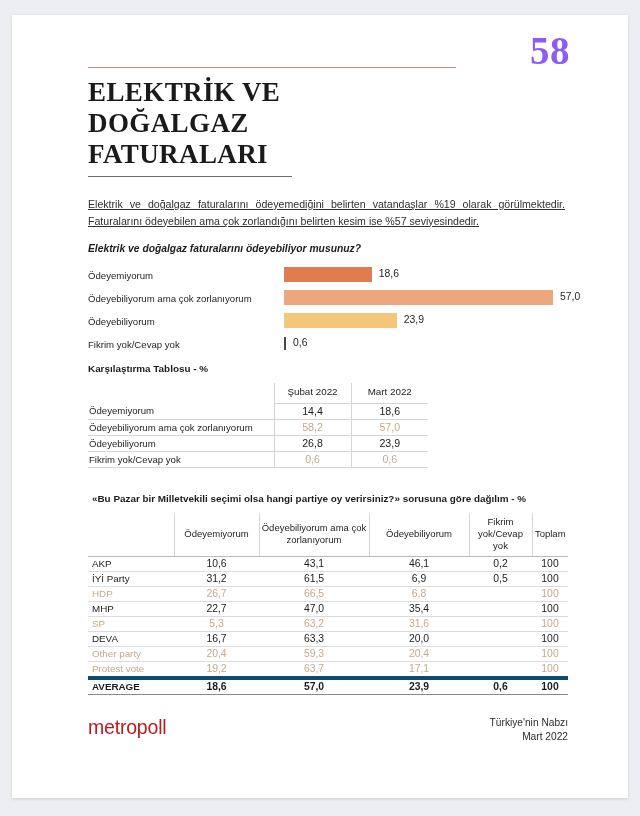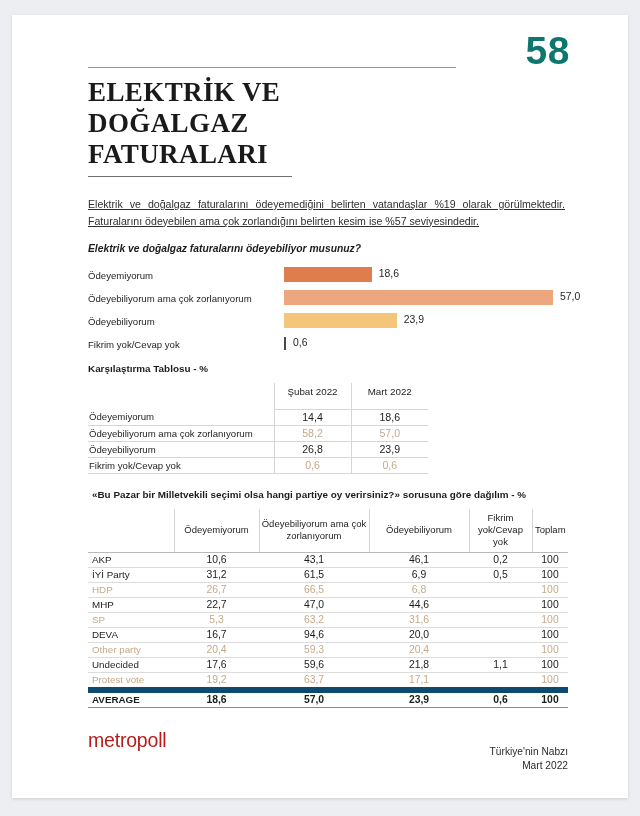--- a/index.html
+++ b/index.html
@@ -38,25 +38,25 @@
     left: 0;
     top: 52px;
     width: 368px;
     height: 1px;
     background: #a98f7c;
   }
   .pageno {
     position: absolute;
     right: -2px;
     top: 16px;
-    font-family: Liberation Sans, sans-serif;
+    font-family: Liberation Serif, serif;
     font-weight: 700;
     font-size: 39px;
     line-height: 39px;
-    color: #0f766e;
+    color: #8b5cf6;
     letter-spacing: 0.5px;
   }
   h1.title {
     margin: 0;
     padding: 0;
     font-family: "Liberation Serif", serif;
     font-weight: 700;
     font-size: 27px;
     line-height: 31px;
     letter-spacing: 0.4px;
@@ -160,21 +160,21 @@
     padding: 1px 0 2px 0;
     border-bottom: 1px solid #d6d6d6;
   }
   .cmp thead th {
     text-align: center;
     font-weight: normal;
     color: #242424;
     font-size: 9.8px;
     border-left: 1px solid #d6d6d6;
     padding-top: 3px;
-    padding-bottom: 12px;
+    padding-bottom: 6px;
   }
   .cmp thead th.blank { border-left: none; border-bottom: none; }
   .cmp tbody td.lbl {
     text-align: left;
     font-size: 9.6px;
     color: #242424;
     padding-left: 1px;
   }
   .cmp tbody td.v {
     text-align: center;
@@ -217,21 +217,21 @@
     font-size: 10.4px;
     text-align: center;
   }
   .party tbody td.pl {
     text-align: left;
     padding-left: 4px;
     font-size: 9.8px;
   }
   .party tbody tr.avg td {
     font-weight: bold;
-    border-top: 6px solid #0c4a6e;
+    border-top: 4px solid #0c4a6e;
     border-bottom: 1px solid #8a8a8a;
   }
   .party tbody tr.avg td.pl { font-size: 9.8px; }
 
   
   .footer {
     margin-top: 17px;
     position: relative;
     height: 46px;
   }
@@ -239,21 +239,21 @@
     position: absolute;
     left: 0;
     top: 4px;
     font-size: 19.5px;
     color: #b91c1c;
     letter-spacing: -0.2px;
   }
   .srcblock {
     position: absolute;
     right: 0;
-    top: 20px;
+    top: 4px;
     text-align: right;
     font-size: 10.2px;
     line-height: 14px;
     color: #2b2b2b;
     margin-left: 12px;
   }
 </style>
 </head>
 <body>
 
@@ -333,21 +333,21 @@
             <td class="v rdark">23,9</td>
           </tr>
           <tr>
             <td class="lbl">Fikrim yok/Cevap yok</td>
             <td class="v rlight">0,6</td>
             <td class="v rlight">0,6</td>
           </tr>
         </tbody>
     </table>
 
-    <div class="caption" style="margin-top:14px;padding-left:4px;">«Bu Pazar bir Milletvekili seçimi olsa hangi partiye oy verirsiniz?» sorusuna göre dağılım - %</div>
+    <div class="caption" style="margin-top:24px;padding-left:4px;">«Bu Pazar bir Milletvekili seçimi olsa hangi partiye oy verirsiniz?» sorusuna göre dağılım - %</div>
     <table class="party">
       <colgroup>
           <col class="pl">
           <col class="c1">
           <col class="c2">
           <col class="c3">
           <col class="c4">
           <col class="c5">
         </colgroup>
       <thead>
@@ -382,55 +382,47 @@
             <td class="rlight">26,7</td>
             <td class="rlight">66,5</td>
             <td class="rlight">6,8</td>
             <td class="rlight"></td>
             <td class="rlight">100</td>
           </tr>
           <tr>
             <td class="pl rdark">MHP</td>
             <td class="rdark">22,7</td>
             <td class="rdark">47,0</td>
-            <td class="rdark">44,6</td>
+            <td class="rdark">35,4</td>
             <td class="rdark"></td>
             <td class="rdark">100</td>
           </tr>
           <tr>
             <td class="pl rlight">SP</td>
             <td class="rlight">5,3</td>
             <td class="rlight">63,2</td>
             <td class="rlight">31,6</td>
             <td class="rlight"></td>
             <td class="rlight">100</td>
           </tr>
           <tr>
             <td class="pl rdark">DEVA</td>
             <td class="rdark">16,7</td>
-            <td class="rdark">94,6</td>
+            <td class="rdark">63,3</td>
             <td class="rdark">20,0</td>
             <td class="rdark"></td>
             <td class="rdark">100</td>
           </tr>
           <tr>
             <td class="pl rlight">Other party</td>
             <td class="rlight">20,4</td>
             <td class="rlight">59,3</td>
             <td class="rlight">20,4</td>
             <td class="rlight"></td>
             <td class="rlight">100</td>
-          </tr>
-          <tr>
-            <td class="pl rdark">Undecided</td>
-            <td class="rdark">17,6</td>
-            <td class="rdark">59,6</td>
-            <td class="rdark">21,8</td>
-            <td class="rdark">1,1</td>
-            <td class="rdark">100</td>
           </tr>
           <tr>
             <td class="pl rlight">Protest vote</td>
             <td class="rlight">19,2</td>
             <td class="rlight">63,7</td>
             <td class="rlight">17,1</td>
             <td class="rlight"></td>
             <td class="rlight">100</td>
           </tr>
           <tr class="avg">

